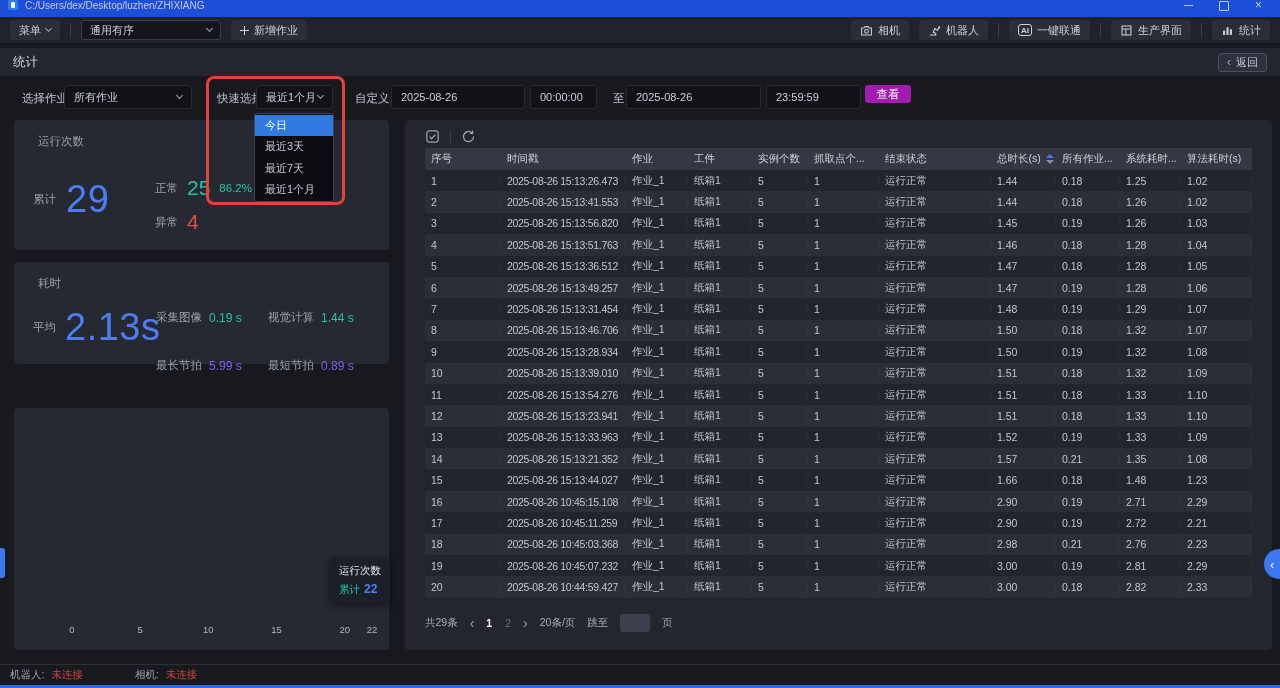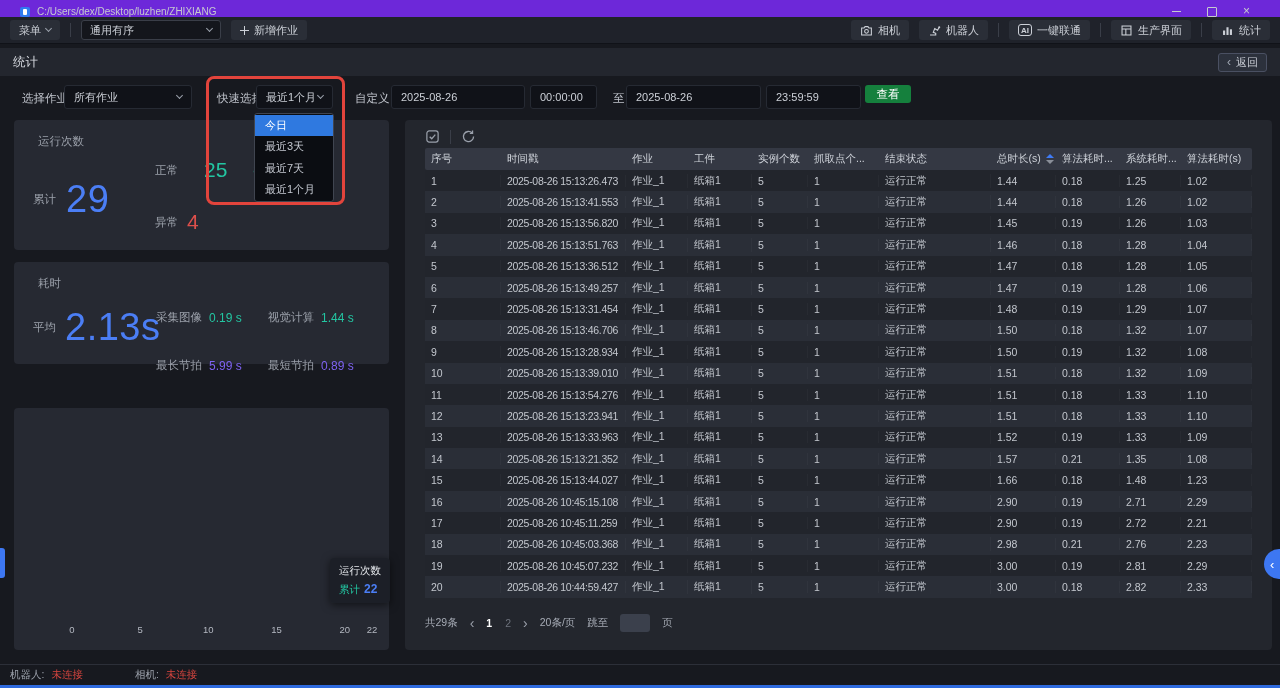--- a/index.html
+++ b/index.html
@@ -3,22 +3,22 @@
 <meta charset="utf-8">
 <style>
   * { box-sizing: border-box; margin:0; padding:0; }
   html,body { width:1280px; height:688px; }
   body {
     position:relative; overflow:hidden;
     background:#17191f; color:#d4d7dd;
     font-family:"Liberation Sans", sans-serif;
   }
   
-  .titlebar { position:absolute; top:0; left:0; right:0; height:17px; background:#6d28d9;
-    display:flex; align-items:flex-end; padding:0 20px; }
+  .titlebar { position:absolute; top:0; left:0; right:0; height:17px; background:#1d4ed8;
+    display:flex; align-items:flex-start; padding:0 8px; }
   .app-icon { width:10px; height:10px; background:#2f7bf0; border-radius:2px; margin-right:7px; position:relative; flex:0 0 auto;}
   .app-icon::after{ content:''; position:absolute; left:3px; top:2px; width:4px; height:6px; background:#fff; border-radius:1px;}
   .title-path { font-size:10px; color:#c6c9cf; }
   .win-controls { margin-left:auto; display:flex; gap:24px; align-items:center; padding-right:8px; }
   .wc { width:11px; height:11px; position:relative; display:flex; align-items:center; justify-content:center; color:#c6c9cf; font-size:12px; line-height:11px;}
   .wc-min::after { content:''; width:9px; height:1px; background:#c6c9cf; }
   .wc-max::after { content:''; width:8px; height:8px; border:1px solid #c6c9cf; border-radius:1px;}
   
   .menubar { position:absolute; top:17px; left:0; right:0; height:27px; background:#1f222a;
     display:flex; align-items:center; padding:0 10px; gap:10px; border-bottom:1px solid #101218;}
@@ -42,40 +42,40 @@
   .back-btn { margin-left:auto; height:19px; padding:0 8px; background:#2c313c; border:1px solid #4a5062;
     border-radius:3px; color:#c9cdd5; font-size:11px; display:flex; gap:5px; align-items:center; cursor:pointer; font-family:inherit;}
   .back-chev { color:#9fa6b2; font-size:12px; }
   
   .filters { position:absolute; top:84px; left:0; right:0; height:30px; }
   .flabel { position:absolute; top:7px; font-size:11.5px; color:#c0c4cc; white-space:nowrap;}
   .fselect, .finput { position:absolute; top:1px; height:24px; background:#101218; border:1px solid #262a33;
     border-radius:3px; color:#ccd0d7; font-size:11px; display:flex; align-items:center;
     justify-content:space-between; padding:0 9px; cursor:pointer;}
   input.finput { display:block; padding:0 9px; font-family:inherit; cursor:text;}
-  .view-btn { position:absolute; left:865px; top:1px; width:46px; height:18px; background:#15803d; border:none;
+  .view-btn { position:absolute; left:865px; top:1px; width:46px; height:18px; background:#a21caf; border:none;
     border-radius:3px; color:#fff; font-size:11.5px; cursor:pointer; font-family:Liberation Serif, serif;}
   
   .quick-menu { position:absolute; left:254px; top:113px; width:80px; background:#0b0d12;
     border:1px solid #404550; border-radius:3px; z-index:60; padding:1px 0;}
   .qopt { height:21.3px; display:flex; align-items:center; padding-left:10px; font-size:11px; color:#c6cad2; cursor:pointer;}
   .qopt.sel { background:#2f79e0; color:#fff; }
   
   .red-box { position:absolute; left:206px; top:76px; width:139px; height:129px; border:3px solid #e2443c;
     border-radius:8px; z-index:70; pointer-events:none;}
   
   .card { position:absolute; background:#262932; border-radius:4px; }
   #card-runs { left:14px; top:120px; width:375px; height:130px; }
   #card-time { left:14px; top:262px; width:375px; height:102px; }
   #card-chart{ left:14px; top:408px; width:375px; height:242px; }
   .c-title { position:absolute; left:24px; top:14px; font-size:11.5px; color:#9ba0aa; }
   .small-label { font-size:11.5px; color:#9ba0aa; }
   .big-val { font-size:38px; color:#4b7ef5; letter-spacing:0.5px;}
   #card-runs .total-row { position:absolute; left:19px; top:58px; display:flex; align-items:center; gap:10px;}
-  #card-runs .normal-row { position:absolute; left:141px; top:38px; display:flex; align-items:center; gap:26px;}
+  #card-runs .normal-row { position:absolute; left:141px; top:56px; display:flex; align-items:center; gap:9px;}
   #card-runs .abnormal-row { position:absolute; left:141px; top:90px; display:flex; align-items:center; gap:9px;}
   .mid-val { font-size:21px; }
   .teal { color:#23c6a2; } .red-t { color:#dd4f4b; } .purple { color:#7e63f2; }
   .pct { font-size:11.5px; color:#23c6a2; }
   #card-time .avg-row { position:absolute; left:19px; top:44px; display:flex; align-items:center; gap:9px; }
   .metric { position:absolute; display:flex; align-items:center; gap:7px; }
   .metric .val { font-size:12px; }
   
   .plot { position:absolute; left:58px; top:12px; width:300px; height:198px; border:1px solid #3c404b; }
   .band { height:66px; position:relative; display:flex; flex-direction:column; justify-content:center; }
@@ -338,21 +338,21 @@
         <span>结束状态</span>
       </div>
       <div class="th">
         <span>总时长(s)</span>
         <span class="sort">
           <i class="up"></i>
           <i class="dn"></i>
         </span>
       </div>
       <div class="th">
-        <span>算法耗时...</span>
+        <span>所有作业...</span>
       </div>
       <div class="th">
         <span>系统耗时...</span>
       </div>
       <div class="th">
         <span>算法耗时(s)</span>
       </div>
     </div>
   <div class="tbody">
       <div class="tr">

